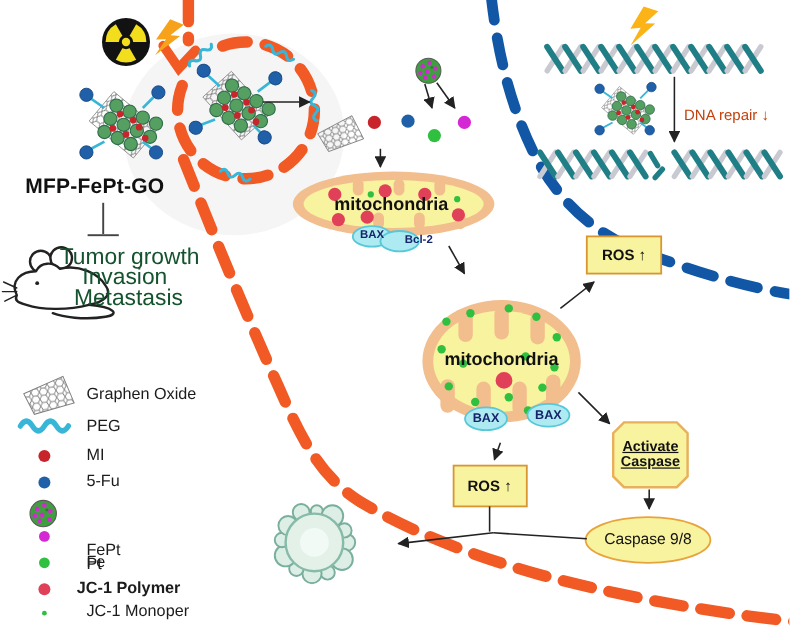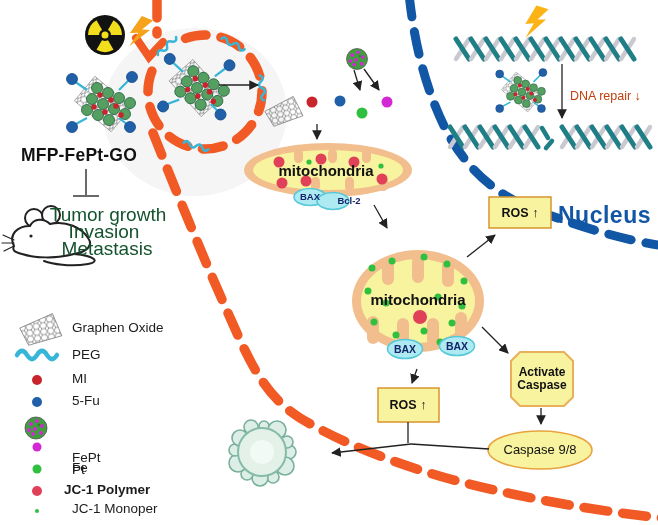--- a/index.html
+++ b/index.html
@@ -10,21 +10,21 @@
   .c{transform:translate(-50%,-50%);text-align:center;}
   .cy{transform:translateY(-50%);}
   .compound{font-size:17.5px;font-weight:bold;letter-spacing:.2px;}
   .effect{font-size:19px;color:#14532d;}
   .mito{font-size:15px;font-weight:bold;}
   .baxlbl{font-size:9.5px;font-weight:bold;color:#15246b;}
   .roslbl{font-size:12.5px;font-weight:bold;text-align:right;}
   .nucleus{font-size:23px;font-weight:bold;color:#1257a5;letter-spacing:.5px;}
   .dnarep{font-size:12.5px;color:#c2410c;}
   .dnafrag{font-size:16.5px;font-weight:bold;}
-  .octlbl{font-size:12px;font-weight:bold;line-height:1.12;}
+  .octlbl{font-size:12px;font-weight:bold;line-height:1.12;text-decoration:underline;}
   .casp{font-size:13px;font-weight:normal;}
   .apop{font-size:17.5px;font-weight:bold;}
   .leg{font-size:13.5px;color:#1c1c1c;}
 </style>
 </head>
 <body>
 
 <div id="stage">
 
 <svg id="gfx" viewBox="0 0 658 525">
@@ -297,21 +297,20 @@
 <div class="lbl c baxlbl" style="left:310px;top:197px;">BAX</div>
 <div class="lbl c baxlbl" style="left:333px;top:201px;margin-left:16px;">Bcl-2</div>
 
 <div class="lbl c mito" style="left:418px;top:300px;">mitochondria</div>
 <div class="lbl c baxlbl" style="left:405px;top:349px;font-size:10.5px;">BAX</div>
 <div class="lbl c baxlbl" style="left:457px;top:346px;font-size:10.5px;">BAX</div>
 
 <div class="lbl c roslbl" style="left:520px;top:213px;">ROS ↑</div>
 <div class="lbl c roslbl" style="left:408px;top:405px;">ROS ↑</div>
 
-<div class="lbl nucleus" style="left:558px;top:202px;">Nucleus</div>
 <div class="lbl dnarep" style="left:570px;top:89px;">DNA repair ↓</div>
 
 <div class="lbl c octlbl" style="left:542px;top:379px;">
   <div>Activate</div>
   <div>Caspase</div>
 </div>
 <div class="lbl c casp" style="left:540px;top:450px;">Caspase 9/8</div>
 
 <div class="lbl cy leg" style="left:72px;top:328px;">Graphen Oxide</div>
 <div class="lbl cy leg" style="left:72px;top:355px;">PEG</div>

